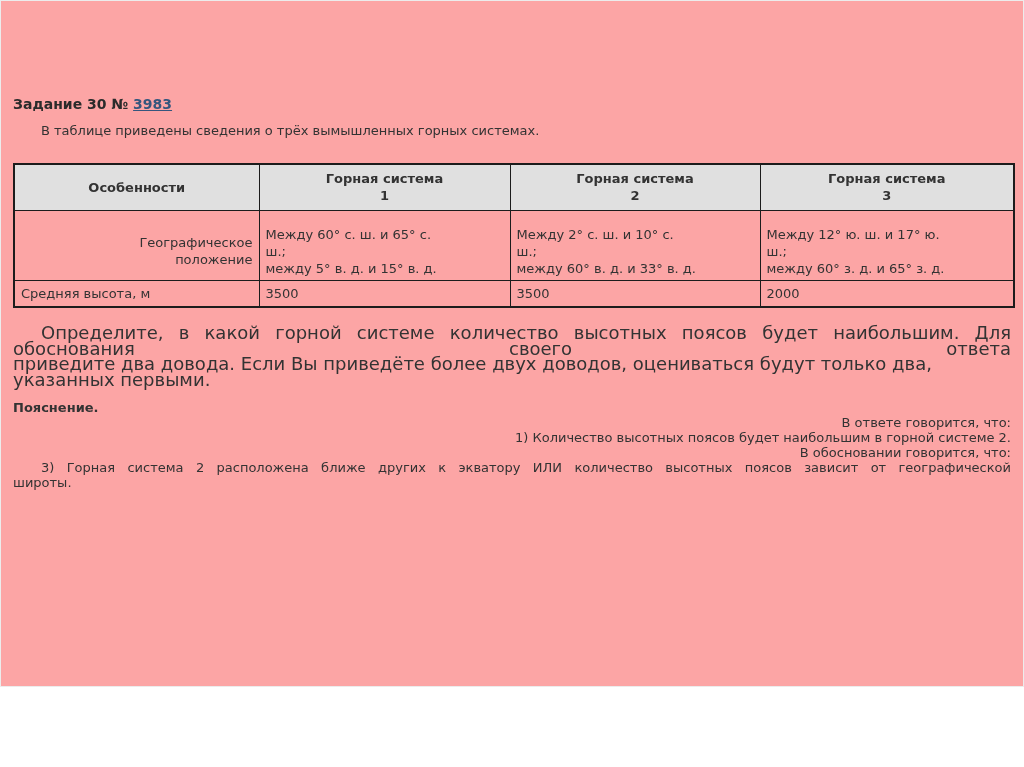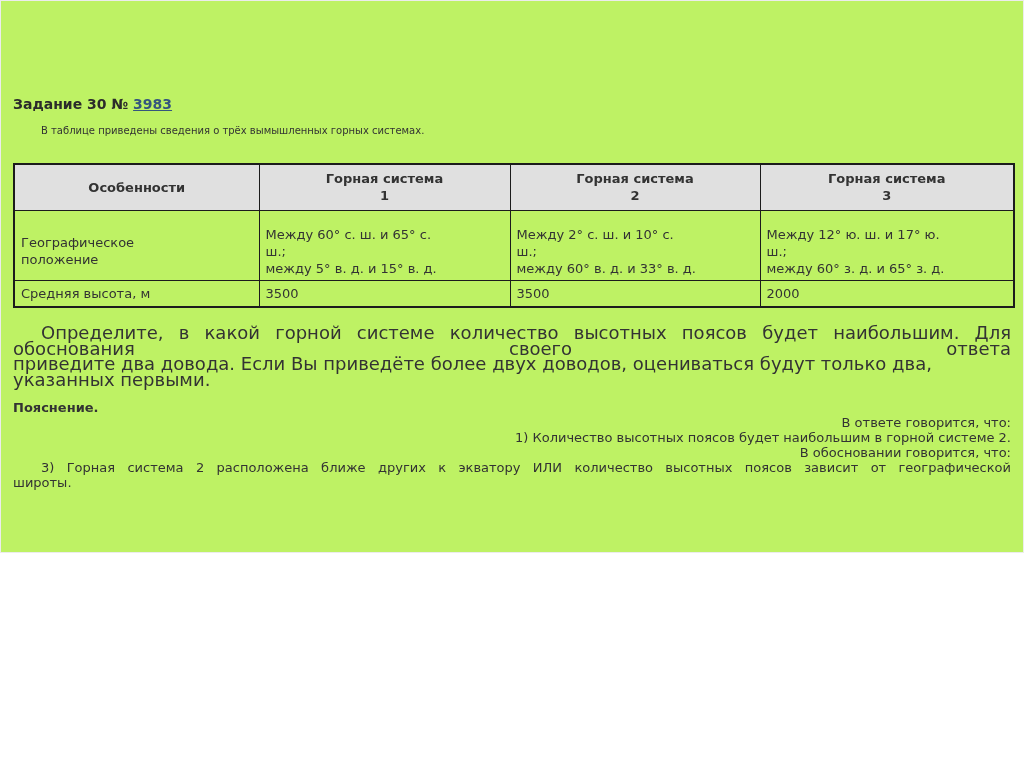--- a/index.html
+++ b/index.html
@@ -1,33 +1,33 @@
 <!DOCTYPE html>
 <html lang="ru" style="--link: #35567e; --header_bg: #e0e0e0; --border: #1c1c1c; --text: #333333;"><head>
 <meta charset="utf-8">
 <style>
   :root{
     --link:#35567e; --header_bg:#e0e0e0; --border:#1c1c1c; --text:#333333; --page_edge:#ececec;
   }
   *{box-sizing:border-box;}
   html,body{margin:0;padding:0;background:#fff;}
   body{width:1024px;height:767px;font-family:"DejaVu Sans",sans-serif;color:var(--text);}
-  .page{width:1024px;height:553px;border:1px solid var(--page_edge);padding:95px 12px 0 12px;overflow:hidden;background:#bef264;}
+  .page{width:1024px;height:687px;border:1px solid var(--page_edge);padding:95px 12px 0 12px;overflow:hidden;background:#fca5a5;}
   .title{font-size:14px;font-weight:bold;line-height:17px;color:#2b2b2b;}
   .title a{color:var(--link);text-decoration:underline;font-weight:bold;cursor:pointer;}
-  .intro{font-size:10px;line-height:16px;margin:10px 0 0 0;text-indent:28px;}
+  .intro{font-size:13px;line-height:16px;margin:10px 0 0 0;text-indent:28px;}
   table.features{width:1000px;margin-top:24px;border-collapse:collapse;table-layout:fixed;border:2px solid var(--border);font-size:13px;}
   table.features col.c1{width:245px;}
   table.features col.c2{width:251px;}
   table.features col.c3{width:250px;}
   table.features col.c4{width:254px;}
   th,td{border:1px solid var(--border);padding:3px 6px;line-height:17px;font-size:13px;}
   thead th{background:var(--header_bg);font-weight:bold;text-align:center;vertical-align:middle;height:46px;}
   tr.geo td{height:70px;vertical-align:top;padding-top:15px;}
-  tr.geo td.feature{vertical-align:middle;padding-top:14px;}
+  tr.geo td.feature{vertical-align:middle;padding-top:14px;text-align:right;}
   tr.alt td{height:27px;vertical-align:middle;}
   td .cline{white-space:nowrap;overflow:visible;}
   .q{margin:17px 0 0 0;font-size:18px;line-height:15.5px;}
   .jline{text-align:justify;text-align-last:justify;text-indent:28px;}
   .expl-head{margin:13px 0 0 0;font-size:13px;line-height:15px;font-weight:bold;}
   .expl p{margin:0;font-size:13px;line-height:15px;}
   .ind{text-indent:28px;text-align:right;}
   .stretch{text-align:justify;text-align-last:justify;}
 </style>
 </head>

